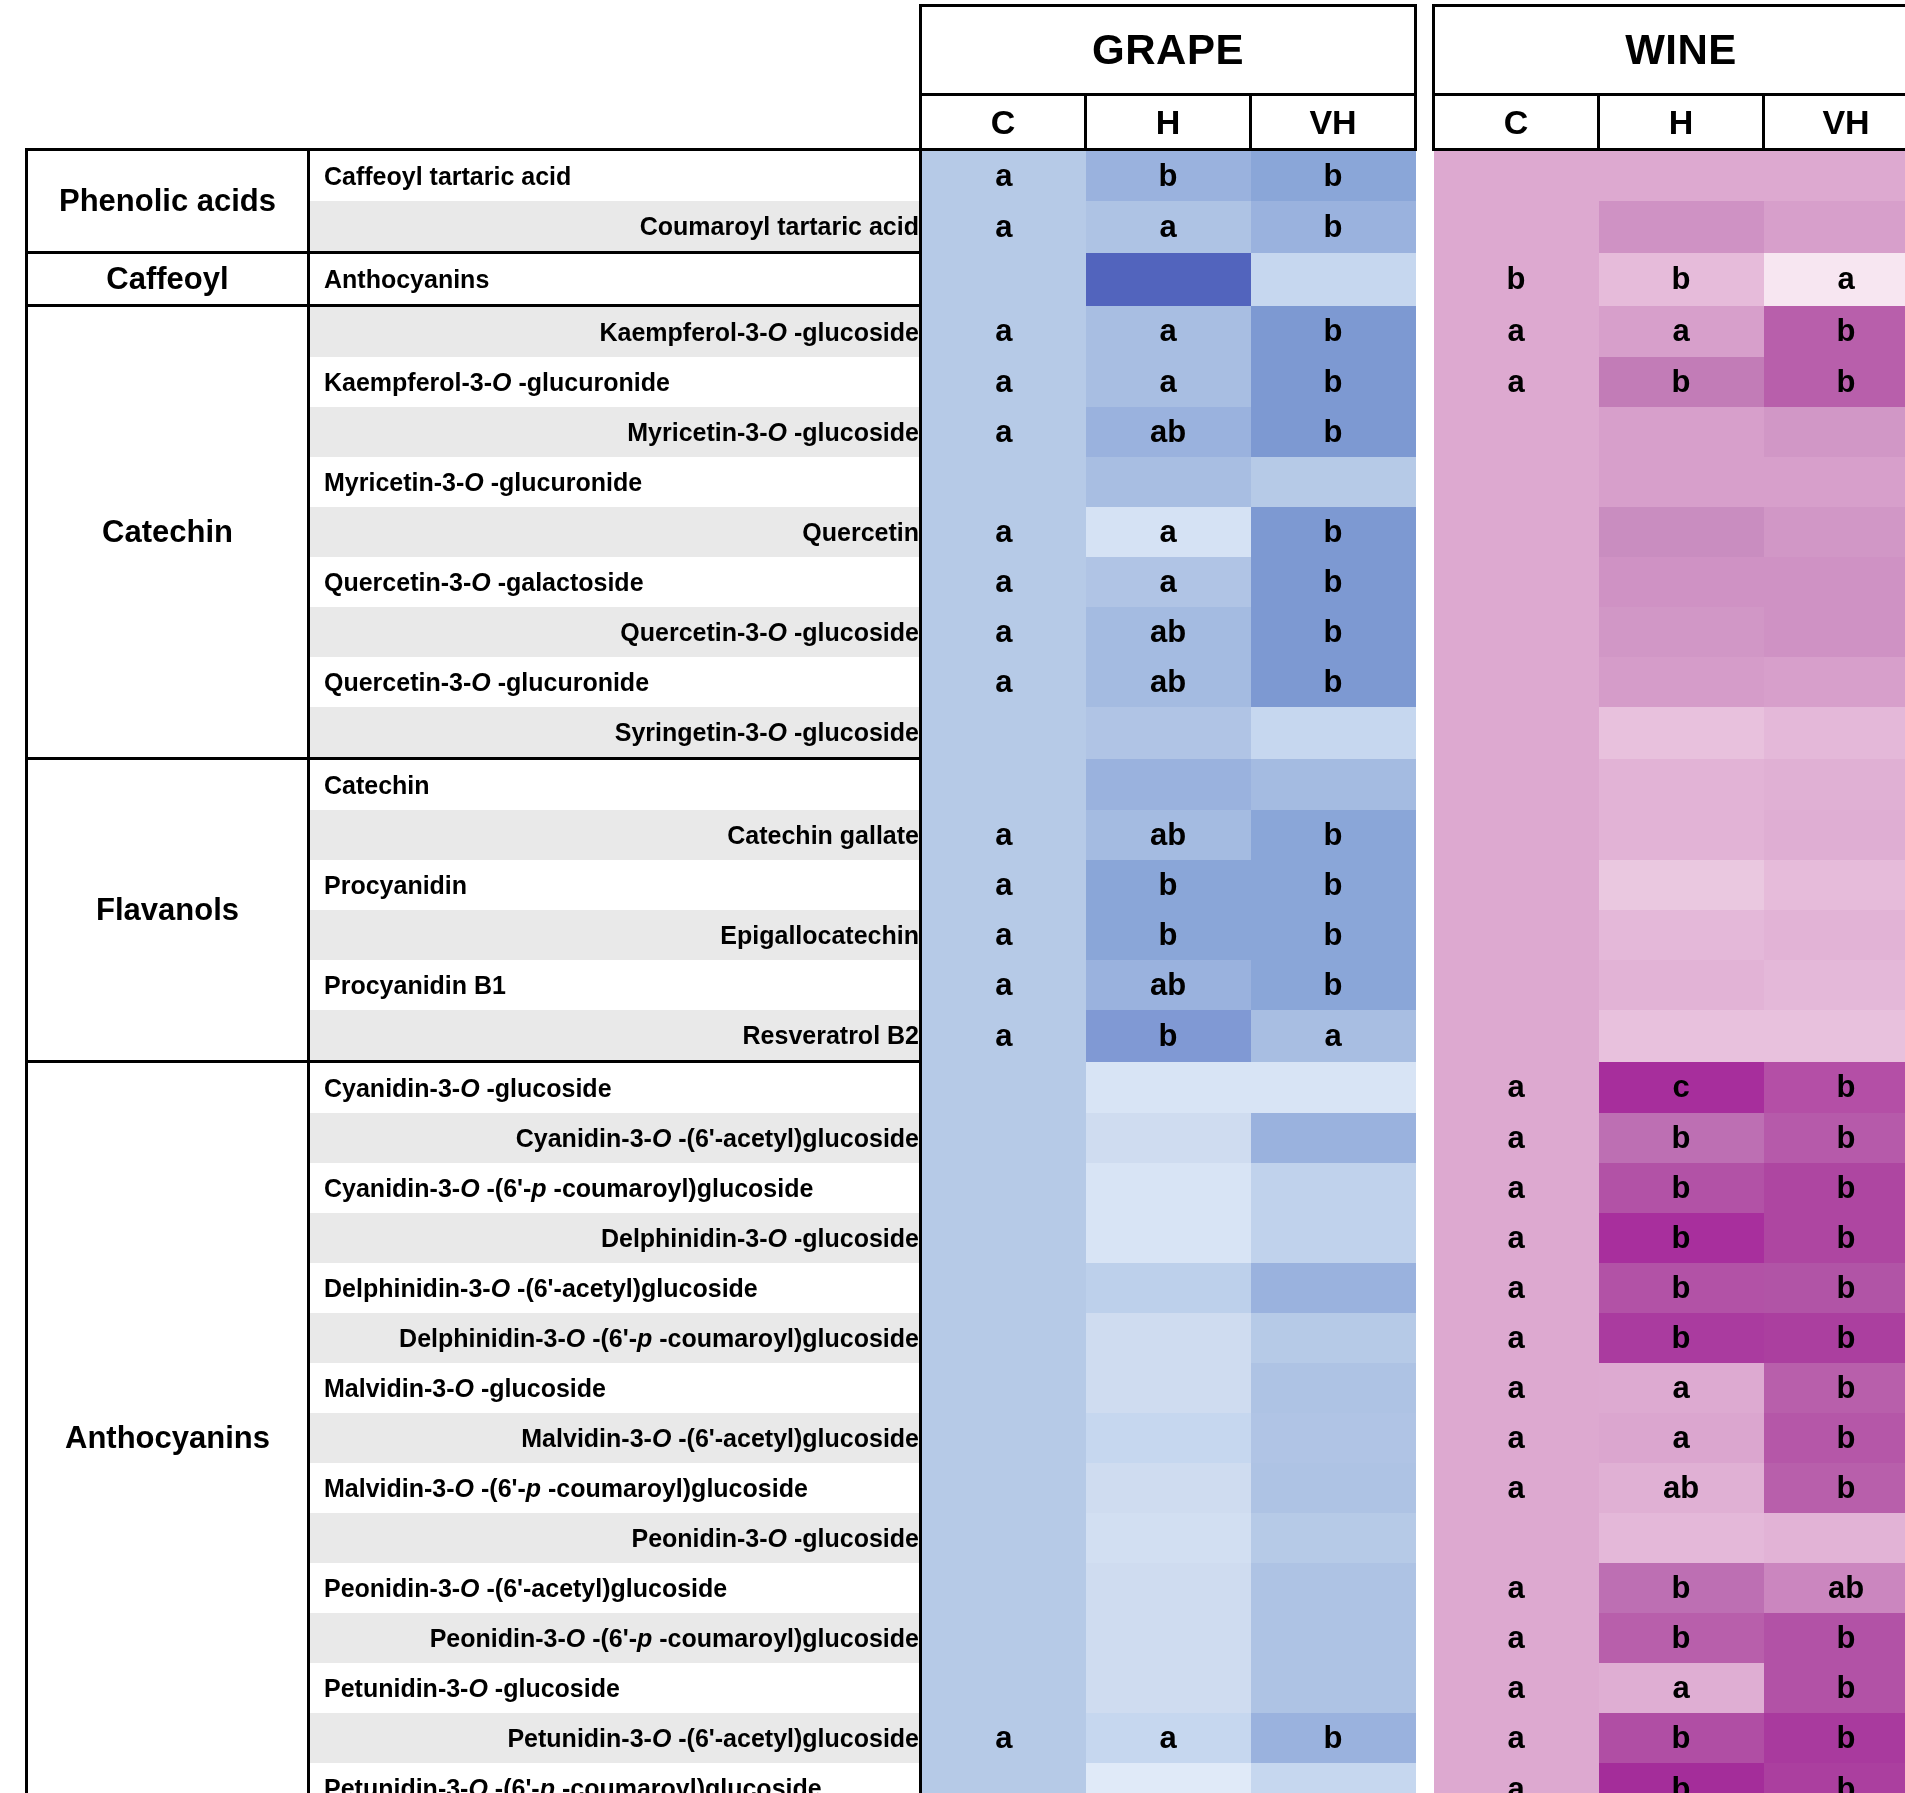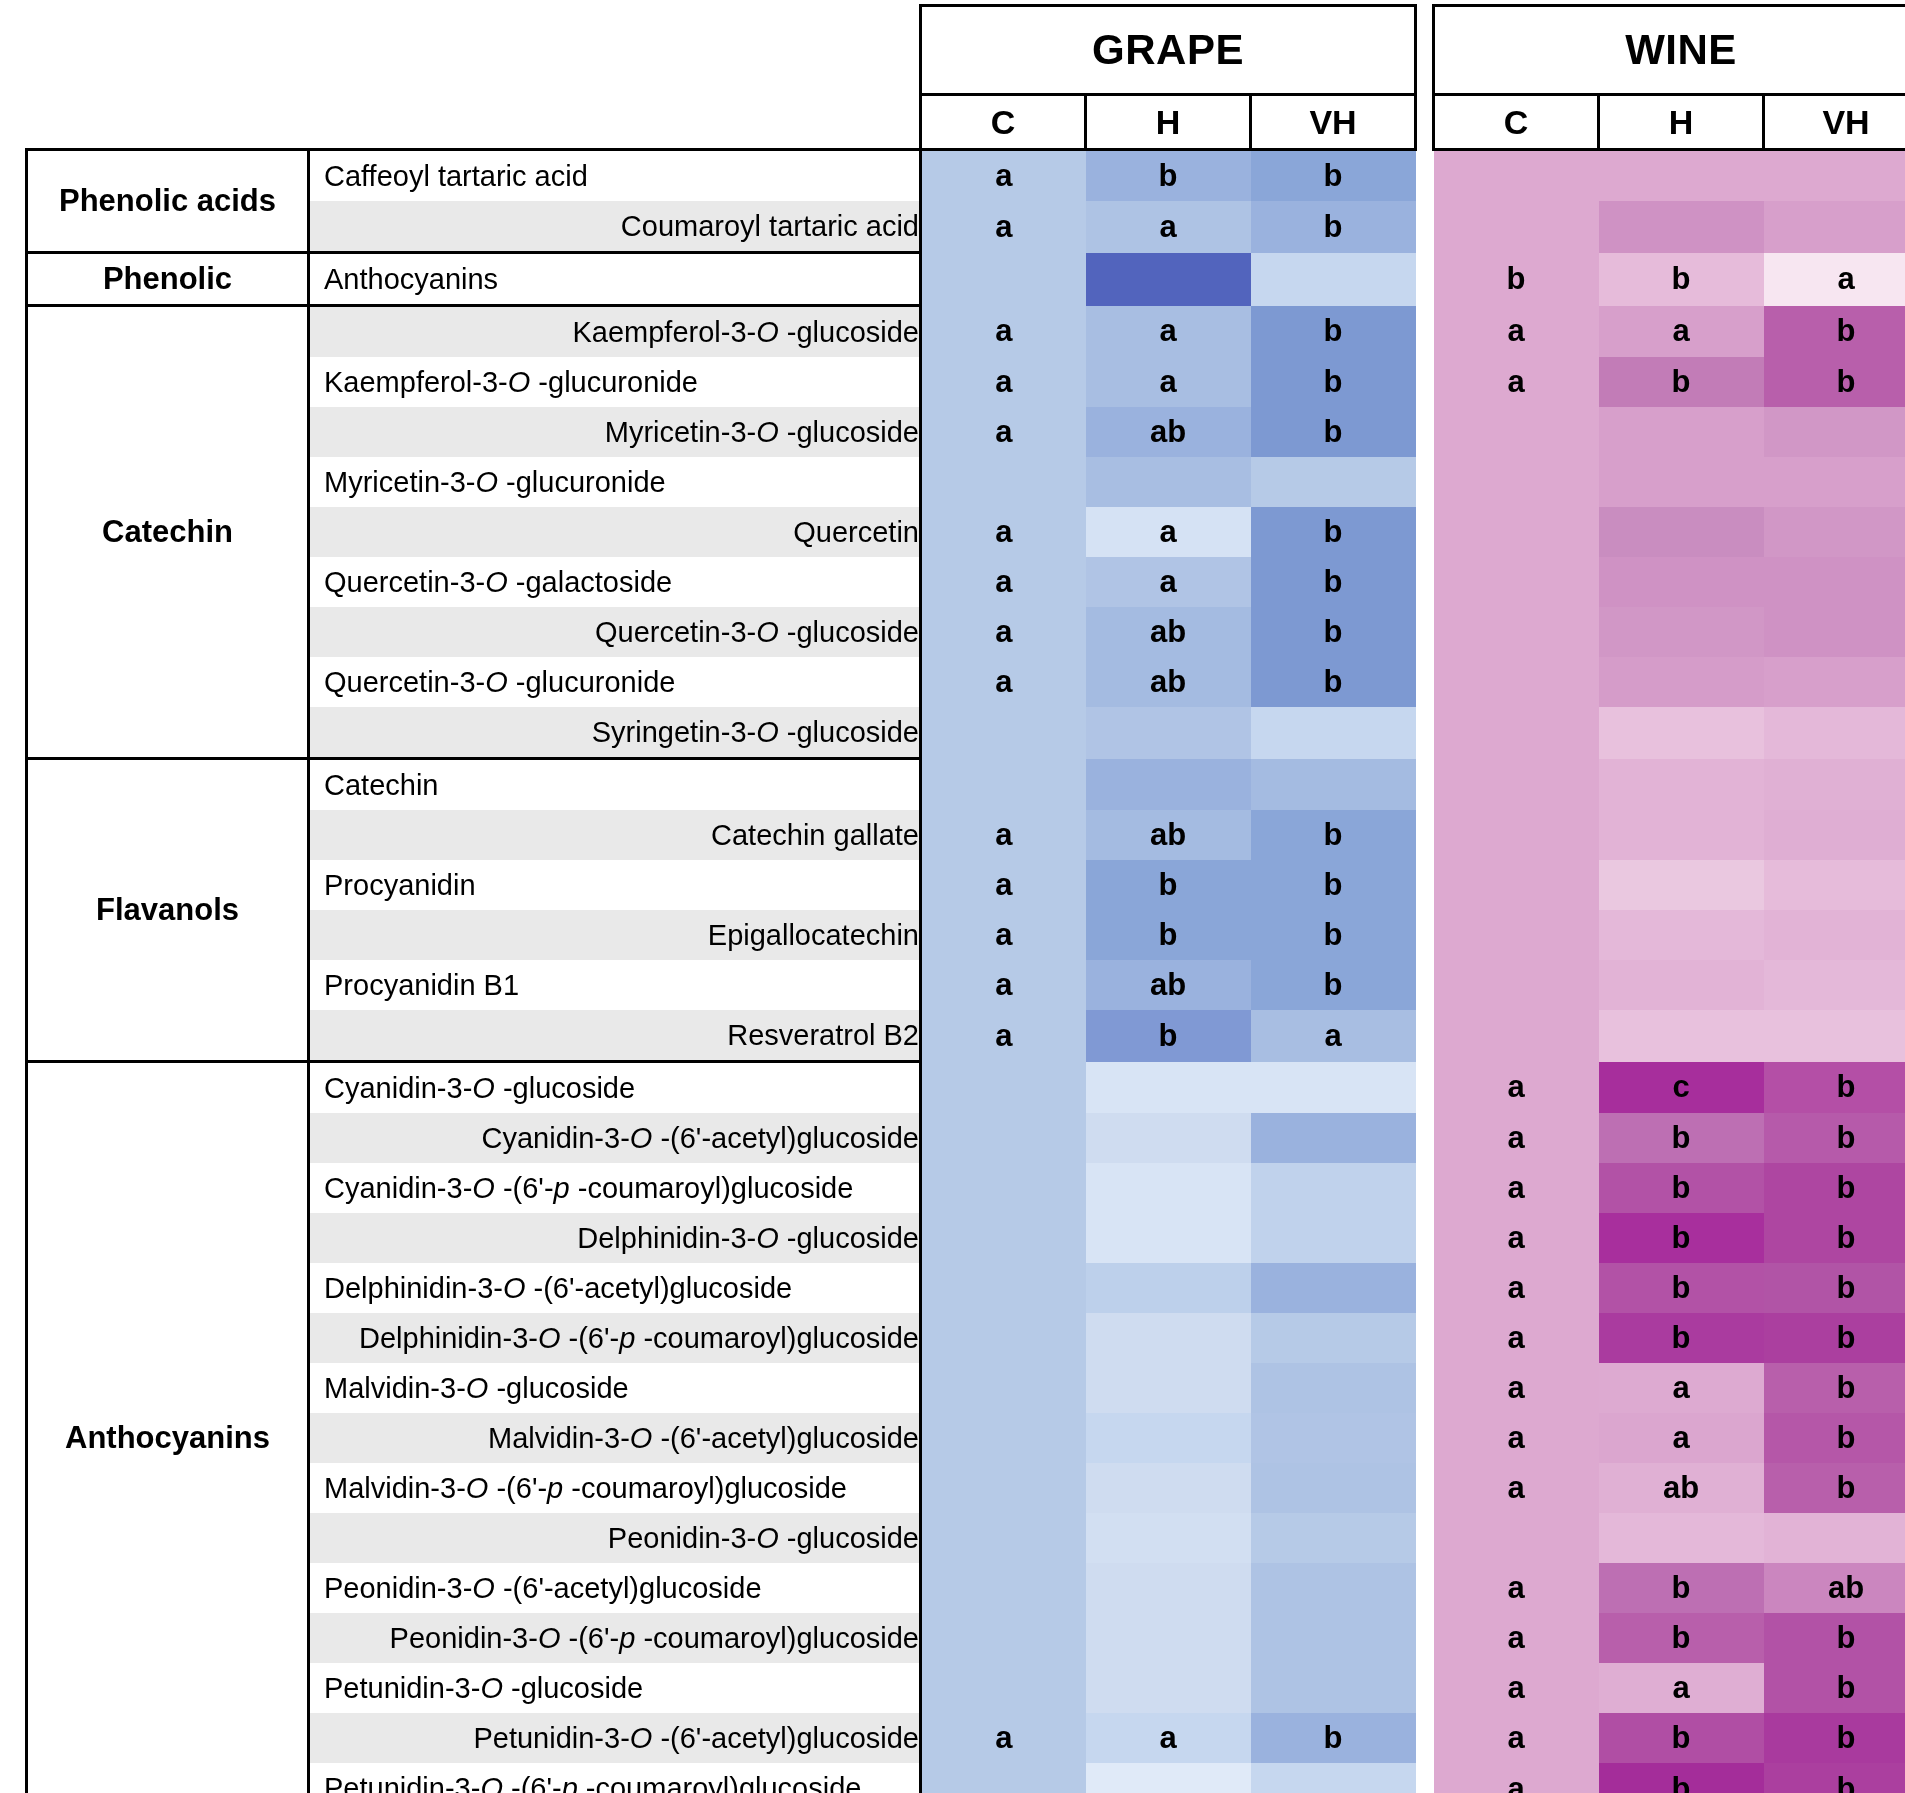--- a/index.html
+++ b/index.html
@@ -42,22 +42,22 @@
   .group-cell{
     border:3px solid #000;
     text-align:center;
     font-size:31px;
     font-weight:bold;
     background:#ffffff;
   }
   .name-cell{
     border-left:3px solid #000;
     border-right:3px solid #000;
-    font-size:29px;
-    font-weight:normal;
+    font-size:25px;
+    font-weight:bold;
     padding-left:14px;
     height:50px;
     white-space:nowrap;
   }
   .name-cell.alt{background:#e9e9e9;text-align:right;}
   .name-cell.plain{background:#ffffff;}
   .name-cell.topline{border-top:3px solid #000;}
   .name-cell.botline{border-bottom:3px solid #000;}
   .name-cell i{font-style:italic;}
 
@@ -123,21 +123,21 @@
           <td class="name-cell alt botline">Coumaroyl tartaric acid</td>
           <td class="val-cell" style="background: rgb(182, 202, 231);">a</td>
           <td class="val-cell" style="background: rgb(174, 195, 228);">a</td>
           <td class="val-cell" style="background: rgb(154, 178, 222);">b</td>
           <td class="gap-cell"></td>
           <td class="val-cell" style="background: rgb(221, 169, 208);"></td>
           <td class="val-cell" style="background: rgb(207, 146, 196);"></td>
           <td class="val-cell" style="background: rgb(215, 159, 203);"></td>
         </tr>
         <tr>
-          <td class="group-cell" rowspan="1">Phenolic</td>
+          <td class="group-cell" rowspan="1">Caffeoyl</td>
           <td class="name-cell plain topline botline">Anthocyanins</td>
           <td class="val-cell" style="background: rgb(182, 202, 231);"></td>
           <td class="val-cell" style="background: rgb(82, 100, 189);"></td>
           <td class="val-cell" style="background: rgb(198, 215, 239);"></td>
           <td class="gap-cell"></td>
           <td class="val-cell" style="background: rgb(221, 169, 208);">b</td>
           <td class="val-cell" style="background: rgb(230, 187, 218);">b</td>
           <td class="val-cell" style="background: rgb(247, 230, 241);">a</td>
         </tr>
         <tr>

